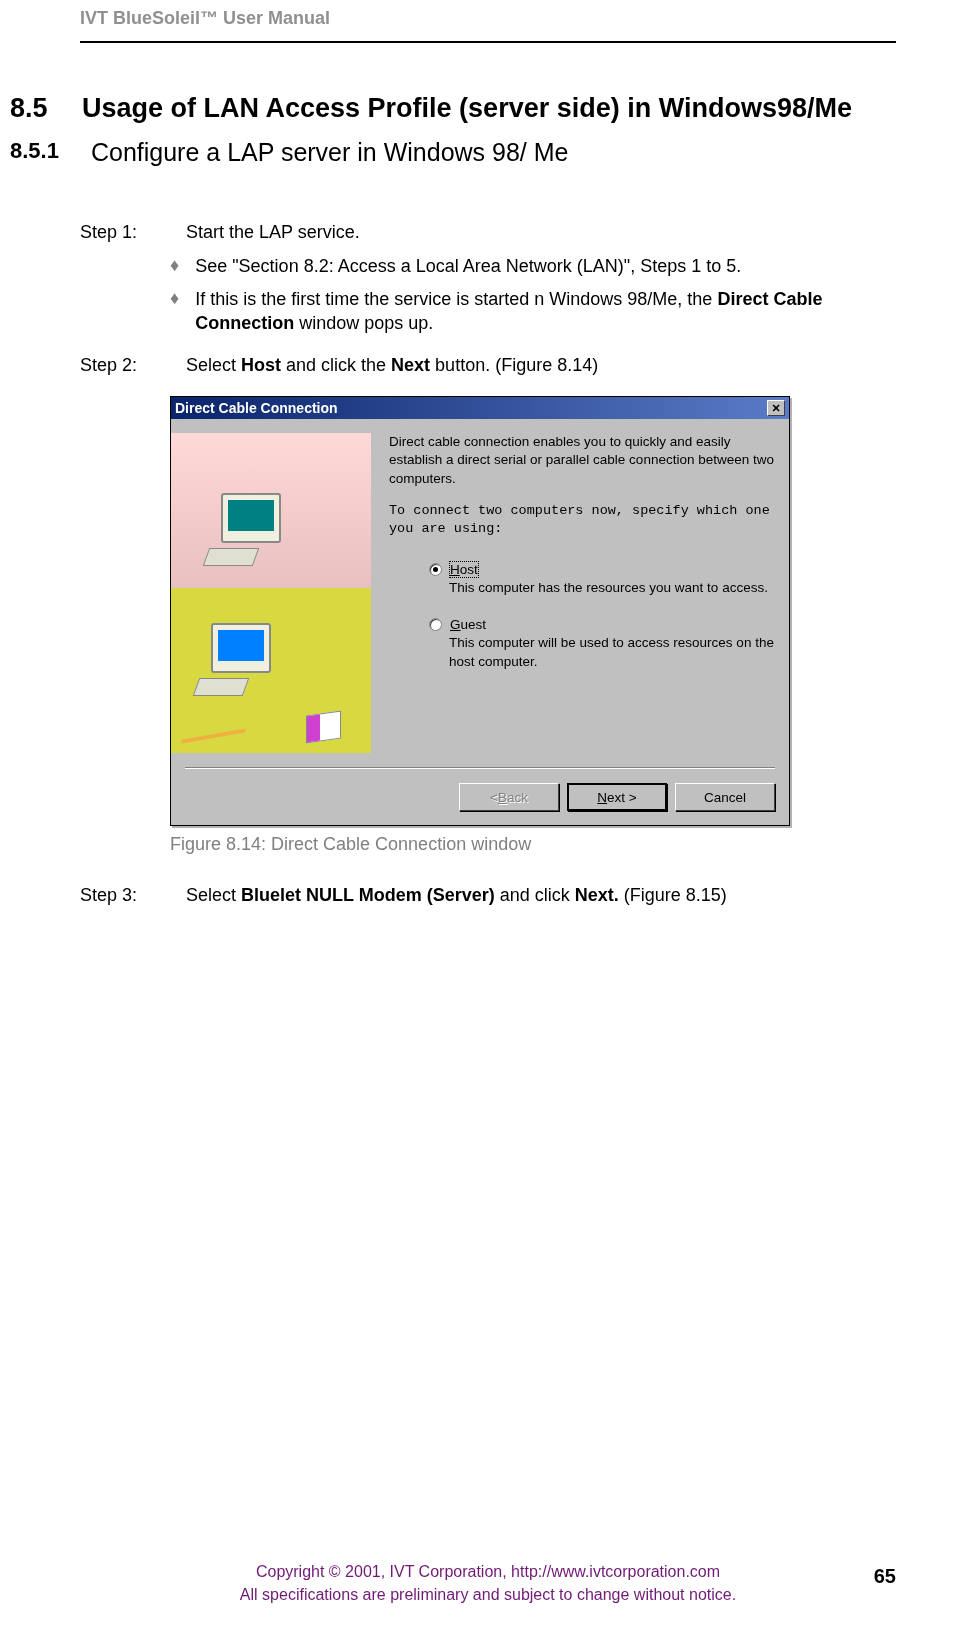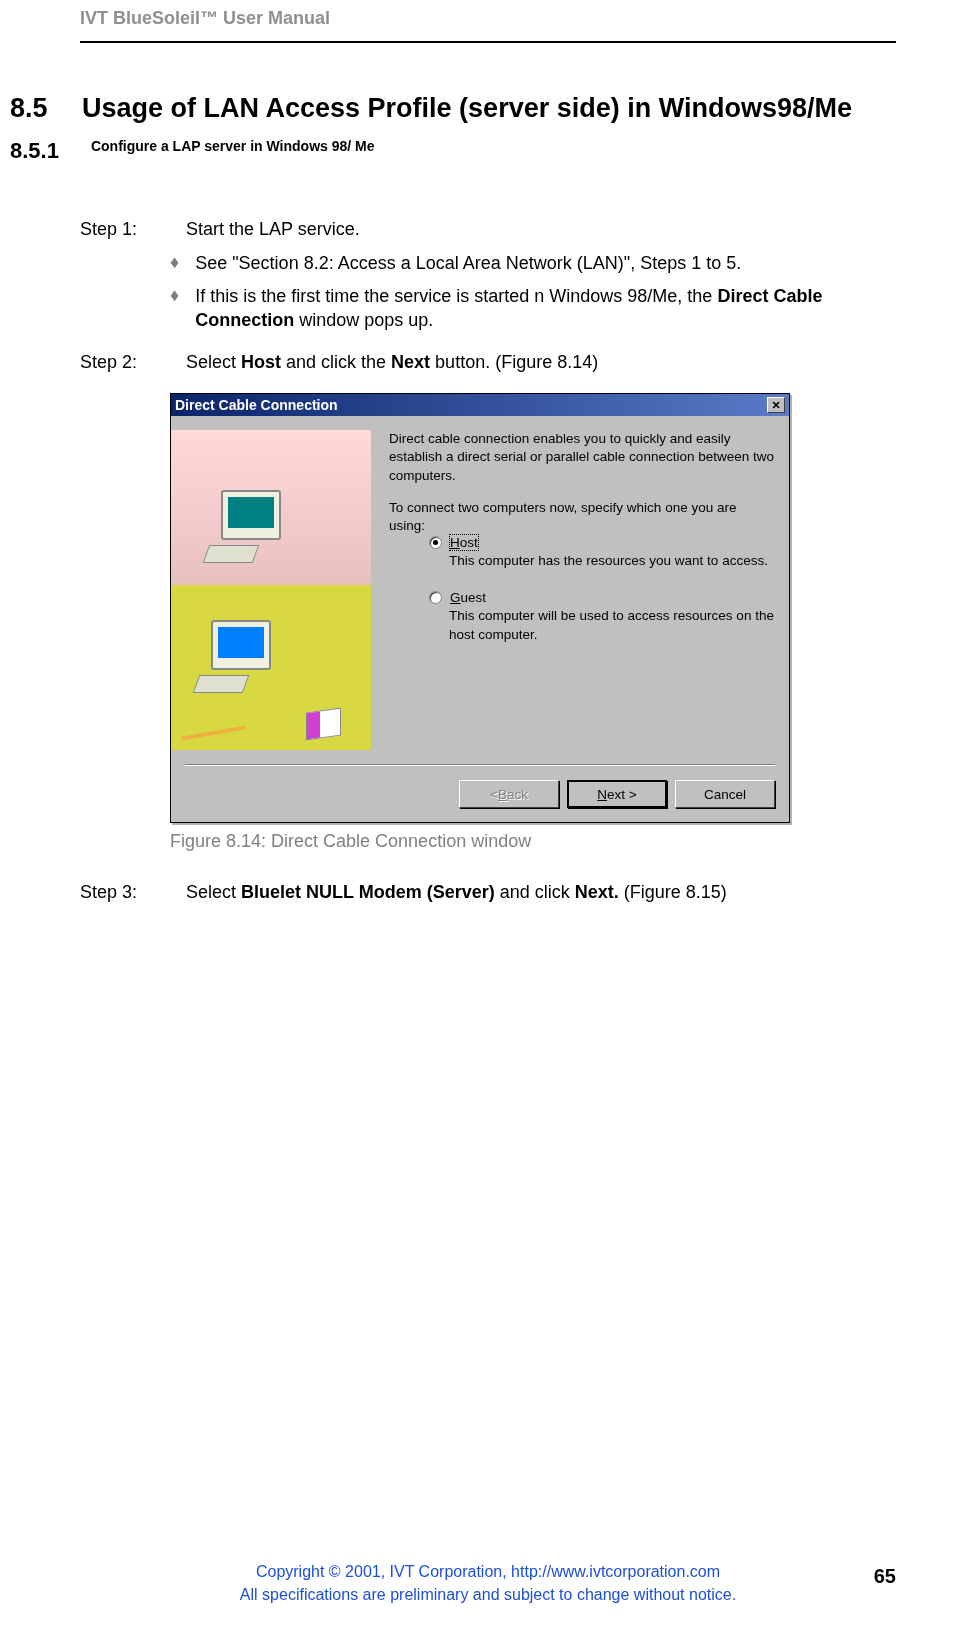--- a/index.html
+++ b/index.html
@@ -49,22 +49,22 @@
       display: flex;
       gap: 32px;
       margin-bottom: 55px;
       margin-left: -70px;
     }
     .subsection-num {
       font-size: 22px;
       font-weight: bold;
     }
     .subsection-title {
-      font-size: 14px;
-      font-weight: bold;
+      font-size: 25px;
+      font-weight: normal;
     }
     .step-row {
       display: flex;
       gap: 26px;
       margin-bottom: 12px;
       font-size: 18px;
     }
     .step-label {
       width: 80px;
       flex-shrink: 0;
@@ -232,21 +232,22 @@
       font-family: Tahoma, "MS Sans Serif", sans-serif;
       font-size: 13.5px;
       color: #000;
     }
     .dialog-intro {
       line-height: 1.35;
       margin-bottom: 14px;
     }
     .dialog-prompt {
       line-height: 1.35;
-      margin-bottom: 0;
+      margin-bottom: 24px;
+      font-family: Liberation Mono, monospace;
     }
     .radio-row {
       display: flex;
       align-items: center;
       gap: 8px;
       margin-left: 40px;
       margin-bottom: 2px;
     }
     .radio {
       width: 13px;
@@ -331,21 +332,21 @@
       position: absolute;
       bottom: 20px;
       left: 80px;
       right: 80px;
       display: flex;
       align-items: center;
     }
     .footer-text {
       flex: 1;
       text-align: center;
-      color: #1d4ed8;
+      color: #701a75;
       font-size: 16px;
       line-height: 1.4;
     }
     .page-number {
       font-size: 20px;
       font-weight: bold;
       color: #000;
       position: absolute;
       right: 0;
       top: 4px;

